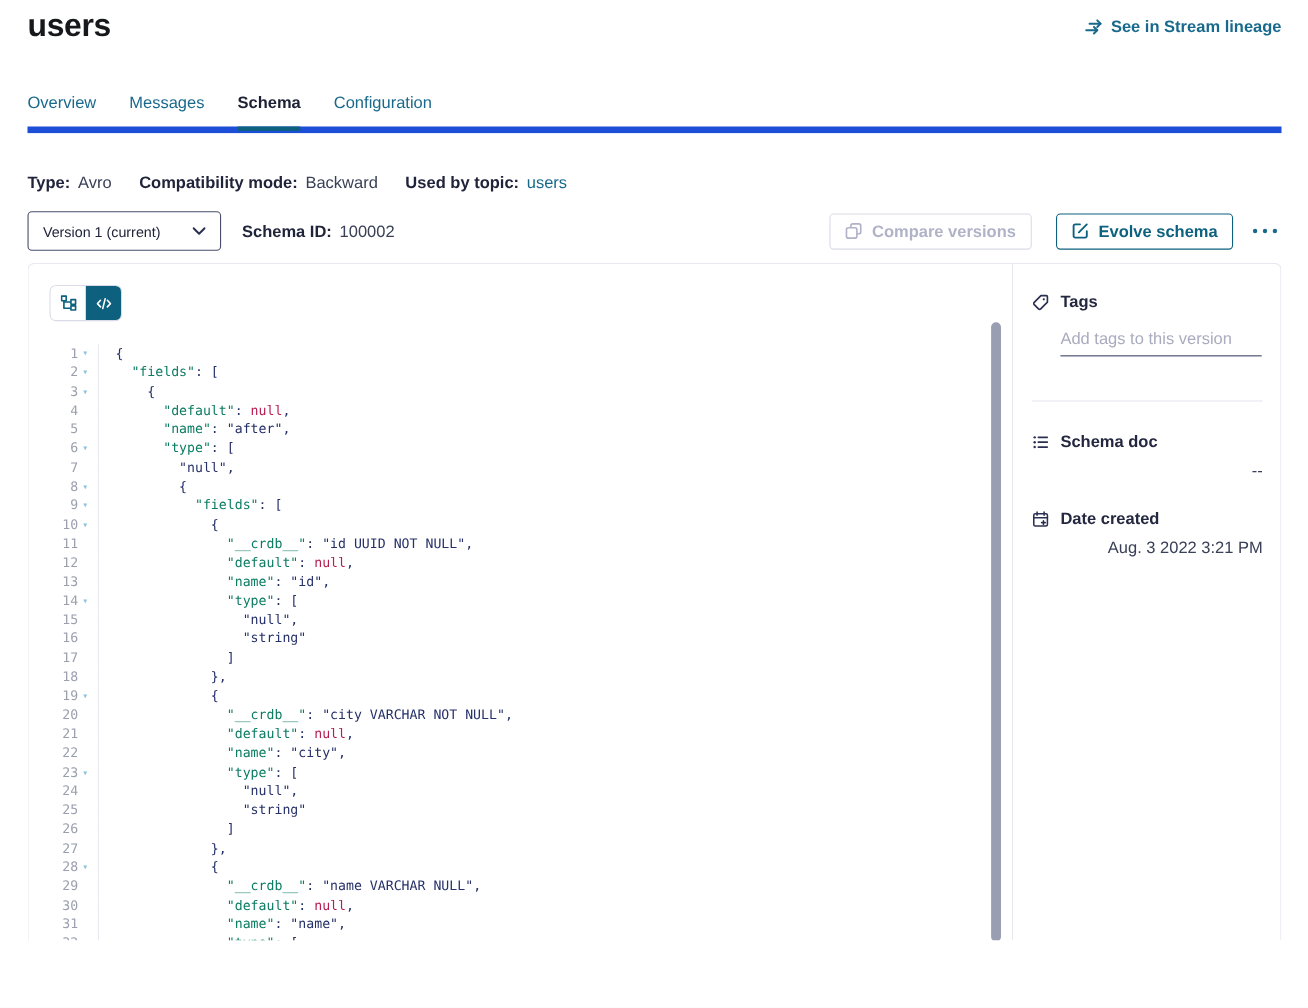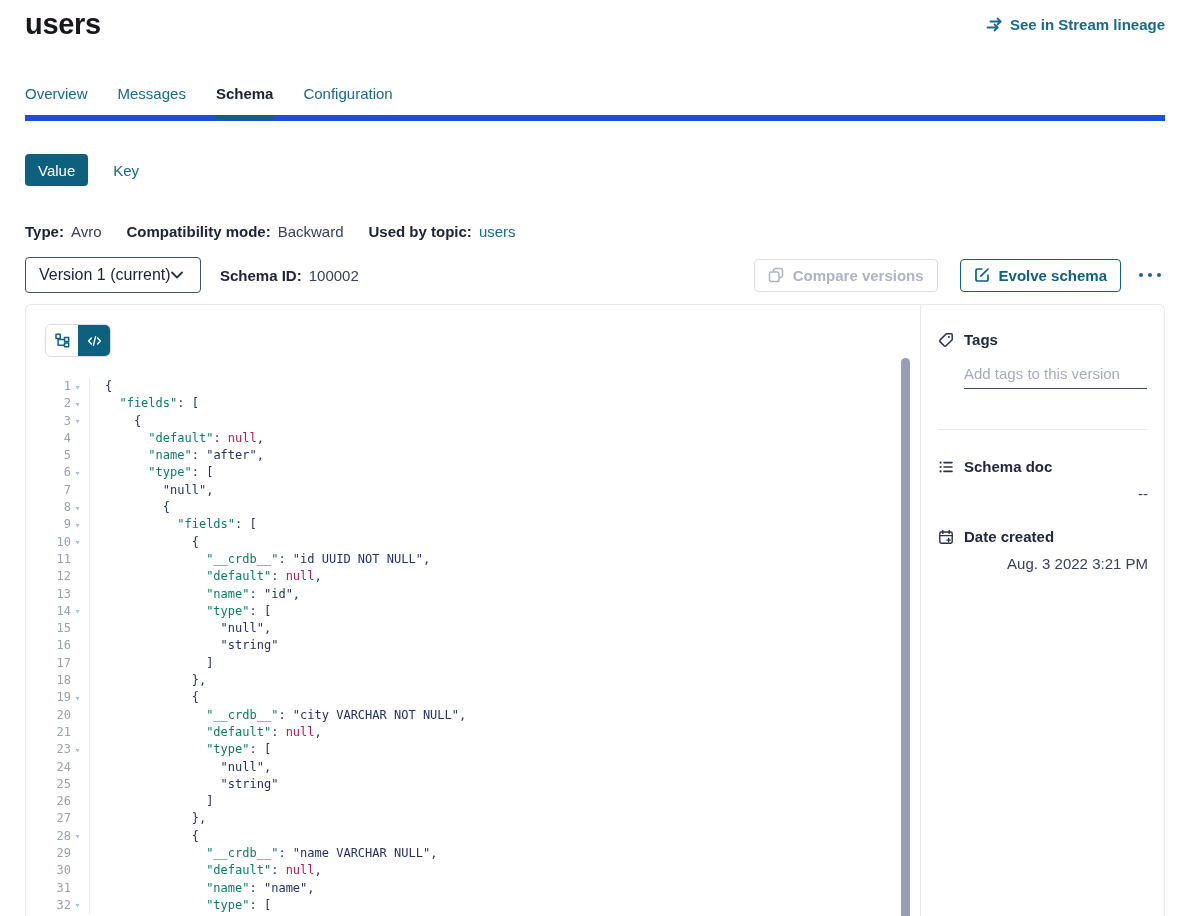--- a/index.html
+++ b/index.html
@@ -28,22 +28,22 @@
   
   .meta-row { margin-top:37px; display:flex; font-size:15px; }
   .meta-group { display:flex; gap:7px; margin-right:25px; }
   .meta-label { font-weight:700; color:#20243a; }
   .meta-value { color:#394057; }
   .meta-value.link { color:#19698c; cursor:pointer; }
 
   
   .version-row { margin-top:17px; display:flex; align-items:center; }
   .version-select { width:176px; height:36px; border:1px solid #454d6b; border-radius:4px;
-    display:flex; align-items:center; padding:0 13px;
-    font-size:16px; color:#20243a; cursor:pointer; background:#fff; }
+    display:flex; align-items:center; justify-content:space-between; padding:0 13px;
+    font-size:13px; color:#20243a; cursor:pointer; background:#fff; }
   .schema-id { margin-left:19px; display:flex; gap:7px; font-size:15px; }
   .actions { margin-left:auto; display:flex; align-items:center; }
   .btn { height:33px; border-radius:4px; display:flex; align-items:center; gap:9px;
     padding:0 13px; font-size:15px; font-weight:600; background:#fff; cursor:pointer; }
   .btn.disabled { border:1px solid #dadce8; color:#b0b3c7; }
   .btn.outline { border:1px solid #0d617f; color:#0d617f; margin-left:22px; }
   .more-btn { margin-left:14px; padding:4px 2px; cursor:pointer; display:flex; }
 
   
   .panel { margin-top:11px; height:616px; border:1px solid #e7e8f0; border-bottom:none;
@@ -102,24 +102,20 @@
     </a>
   </div>
 
   <div class="tabs">
     <div class="tab">Overview</div>
     <div class="tab">Messages</div>
     <div class="tab active">Schema</div>
     <div class="tab">Configuration</div>
   </div>
 
-  <div class="vk-row">
-    <button class="value-btn">Value</button>
-    <span class="key-link">Key</span>
-  </div>
 
   <div class="meta-row">
     <div class="meta-group">
       <span class="meta-label">Type:</span>
       <span class="meta-value">Avro</span>
     </div>
     <div class="meta-group">
       <span class="meta-label">Compatibility mode:</span>
       <span class="meta-value">Backward</span>
     </div>
@@ -341,20 +337,27 @@
           </div>
           <div class="code-row">
             <div class="gutter">
               <span class="lnum">21</span>
               <span class="fold"></span>
             </div>
             <div class="line-text"><span class="t-k">              "default"</span><span class="t-p">: </span><span class="t-n">null</span><span class="t-p">,</span></div>
           </div>
           <div class="code-row">
             <div class="gutter">
+              <span class="lnum">22</span>
+              <span class="fold"></span>
+            </div>
+            <div class="line-text"><span class="t-k">              "name"</span><span class="t-p">: </span><span class="t-s">"city"</span><span class="t-p">,</span></div>
+          </div>
+          <div class="code-row">
+            <div class="gutter">
               <span class="lnum">23</span>
               <span class="fold has"></span>
             </div>
             <div class="line-text"><span class="t-k">              "type"</span><span class="t-p">: [</span></div>
           </div>
           <div class="code-row">
             <div class="gutter">
               <span class="lnum">24</span>
               <span class="fold"></span>
             </div>

